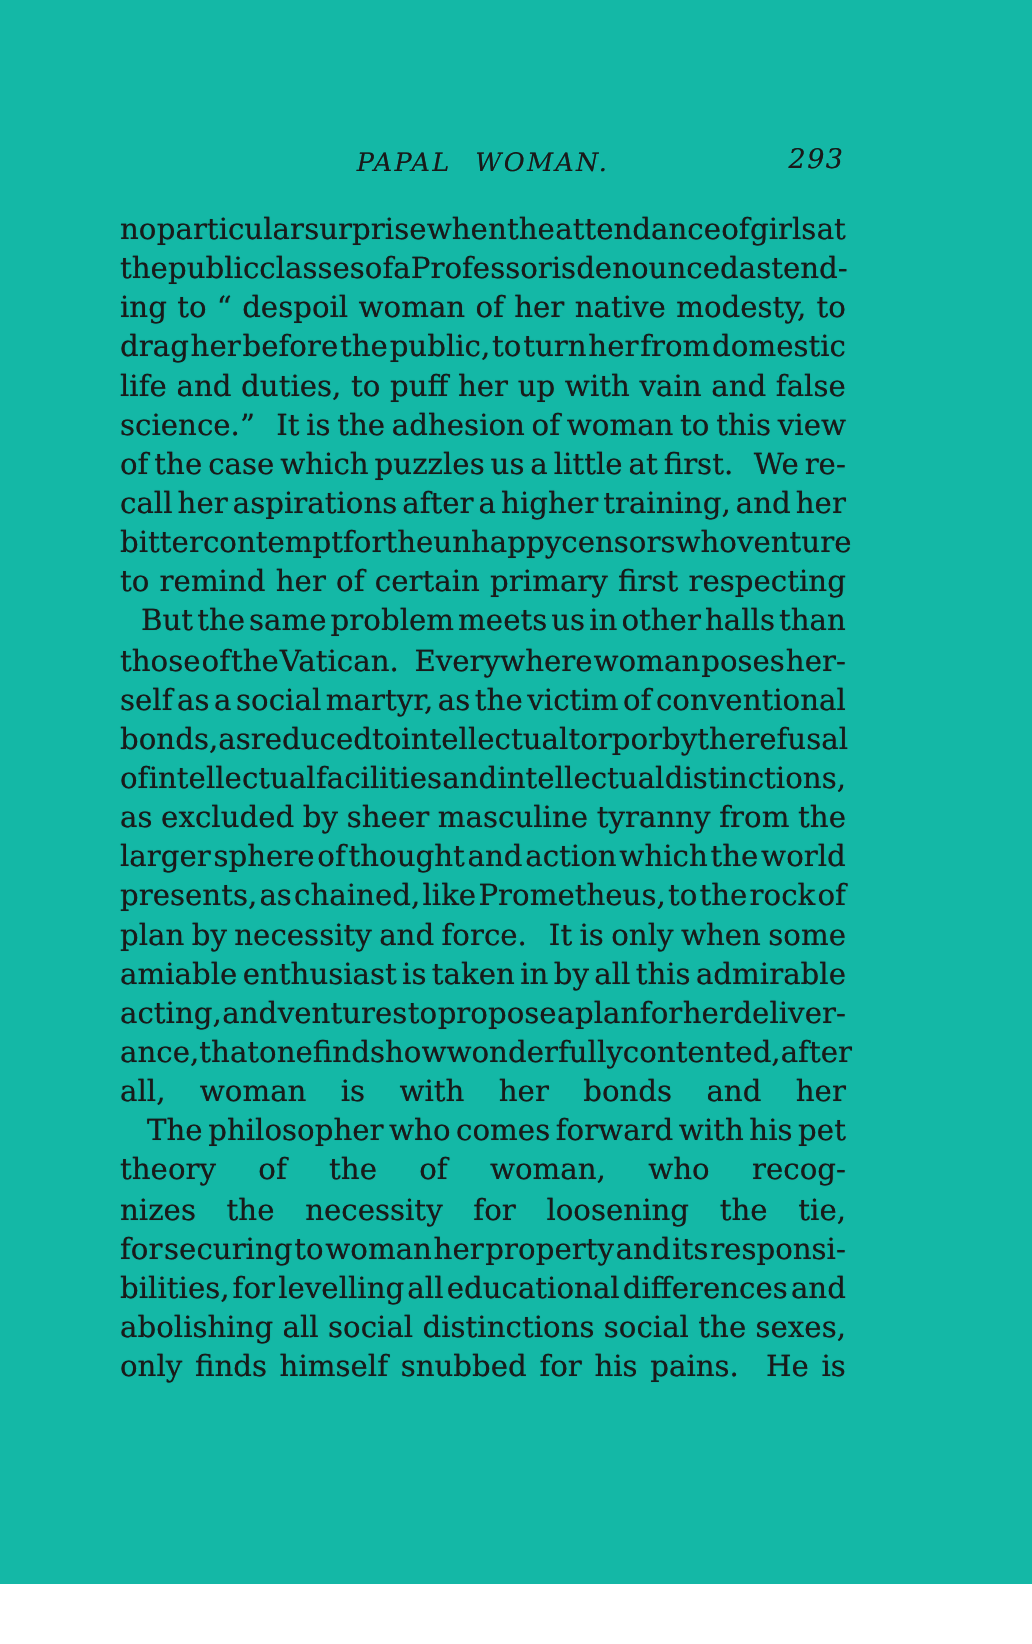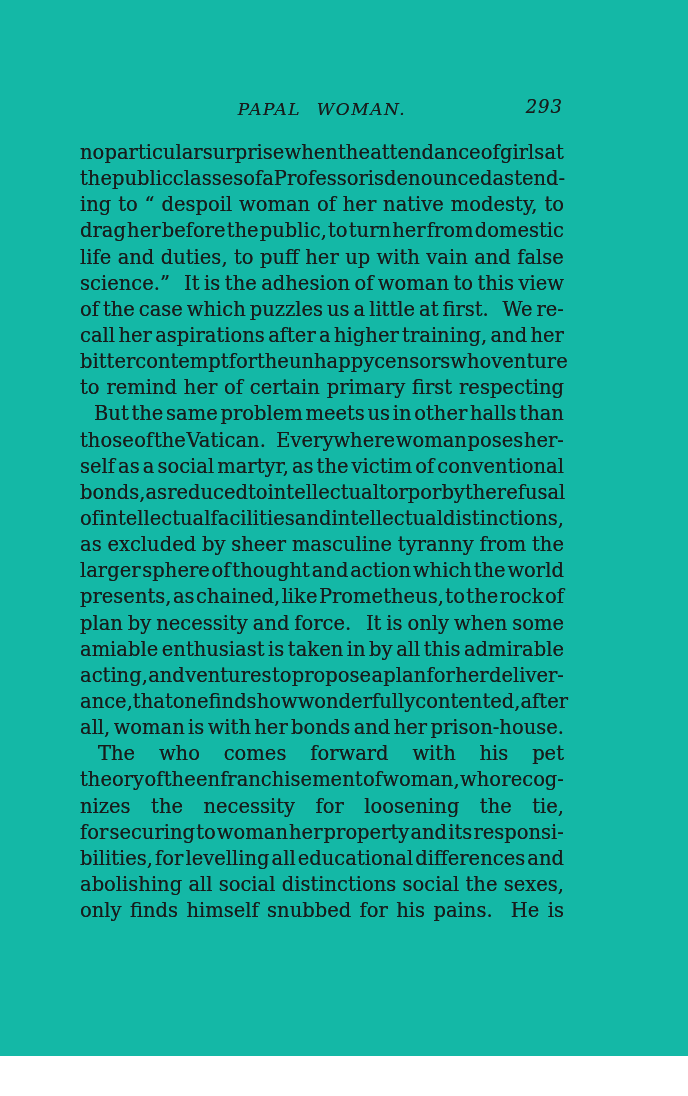--- a/index.html
+++ b/index.html
@@ -97,25 +97,25 @@
         <div class="line"><span class="word">self</span><span class="word">as</span><span class="word">a</span><span class="word">social</span><span class="word">martyr,</span><span class="word">as</span><span class="word">the</span><span class="word">victim</span><span class="word">of</span><span class="word">conventional</span></div>
         <div class="line"><span class="word">bonds,</span><span class="word">as</span><span class="word">reduced</span><span class="word">to</span><span class="word">intellectual</span><span class="word">torpor</span><span class="word">by</span><span class="word">the</span><span class="word">refusal</span></div>
         <div class="line"><span class="word">of</span><span class="word">intellectual</span><span class="word">facilities</span><span class="word">and</span><span class="word">intellectual</span><span class="word">distinctions,</span></div>
         <div class="line"><span class="word">as</span><span class="word">excluded</span><span class="word">by</span><span class="word">sheer</span><span class="word">masculine</span><span class="word">tyranny</span><span class="word">from</span><span class="word">the</span></div>
         <div class="line"><span class="word">larger</span><span class="word">sphere</span><span class="word">of</span><span class="word">thought</span><span class="word">and</span><span class="word">action</span><span class="word">which</span><span class="word">the</span><span class="word">world</span></div>
         <div class="line"><span class="word">presents,</span><span class="word">as</span><span class="word">chained,</span><span class="word">like</span><span class="word">Prometheus,</span><span class="word">to</span><span class="word">the</span><span class="word">rock</span><span class="word">of</span></div>
         <div class="line"><span class="word">plan</span><span class="word">by</span><span class="word">necessity</span><span class="word">and</span><span class="word">force. </span><span class="word">It</span><span class="word">is</span><span class="word">only</span><span class="word">when</span><span class="word">some</span></div>
         <div class="line"><span class="word">amiable</span><span class="word">enthusiast</span><span class="word">is</span><span class="word">taken</span><span class="word">in</span><span class="word">by</span><span class="word">all</span><span class="word">this</span><span class="word">admirable</span></div>
         <div class="line"><span class="word">acting,</span><span class="word">and</span><span class="word">ventures</span><span class="word">to</span><span class="word">propose</span><span class="word">a</span><span class="word">plan</span><span class="word">for</span><span class="word">her</span><span class="word">deliver-</span></div>
         <div class="line"><span class="word">ance,</span><span class="word">that</span><span class="word">one</span><span class="word">finds</span><span class="word">how</span><span class="word">wonderfully</span><span class="word">contented,</span><span class="word">after</span></div>
-        <div class="line"><span class="word">all,</span><span class="word">woman</span><span class="word">is</span><span class="word">with</span><span class="word">her</span><span class="word">bonds</span><span class="word">and</span><span class="word">her</span><span class="word">prison-house.</span></div>
+        <div class="line"><span class="word">all,</span><span class="word">woman</span><span class="word">is</span><span class="word">with</span><span class="word">her</span><span class="word">bonds</span><span class="word">and</span><span class="word">her</span></div>
       </div>
       <div class="para">
-        <div class="line" style="padding-left: 18px;"><span class="word">The</span><span class="word">who</span><span class="word">comes</span><span class="word">forward</span><span class="word">with</span><span class="word">his</span><span class="word">pet</span></div>
-        <div class="line"><span class="word">theory</span><span class="word">of</span><span class="word">the</span><span class="word">enfranchisement</span><span class="word">of</span><span class="word">woman,</span><span class="word">who</span><span class="word">recog-</span></div>
+        <div class="line" style="padding-left: 18px;"><span class="word">The</span><span class="word">philosopher</span><span class="word">who</span><span class="word">comes</span><span class="word">forward</span><span class="word">with</span><span class="word">his</span><span class="word">pet</span></div>
+        <div class="line"><span class="word">theory</span><span class="word">of</span><span class="word">the</span><span class="word">of</span><span class="word">woman,</span><span class="word">who</span><span class="word">recog-</span></div>
         <div class="line"><span class="word">nizes</span><span class="word">the</span><span class="word">necessity</span><span class="word">for</span><span class="word">loosening</span><span class="word">the</span><span class="word">tie,</span></div>
         <div class="line"><span class="word">for</span><span class="word">securing</span><span class="word">to</span><span class="word">woman</span><span class="word">her</span><span class="word">property</span><span class="word">and</span><span class="word">its</span><span class="word">responsi-</span></div>
         <div class="line"><span class="word">bilities,</span><span class="word">for</span><span class="word">levelling</span><span class="word">all</span><span class="word">educational</span><span class="word">differences</span><span class="word">and</span></div>
         <div class="line"><span class="word">abolishing</span><span class="word">all</span><span class="word">social</span><span class="word">distinctions</span><span class="word">social</span><span class="word">the</span><span class="word">sexes,</span></div>
         <div class="line"><span class="word">only</span><span class="word">finds</span><span class="word">himself</span><span class="word">snubbed</span><span class="word">for</span><span class="word">his</span><span class="word">pains. </span><span class="word">He</span><span class="word">is</span></div>
       </div>
     </div>
 </div>
 
 </body></html>

